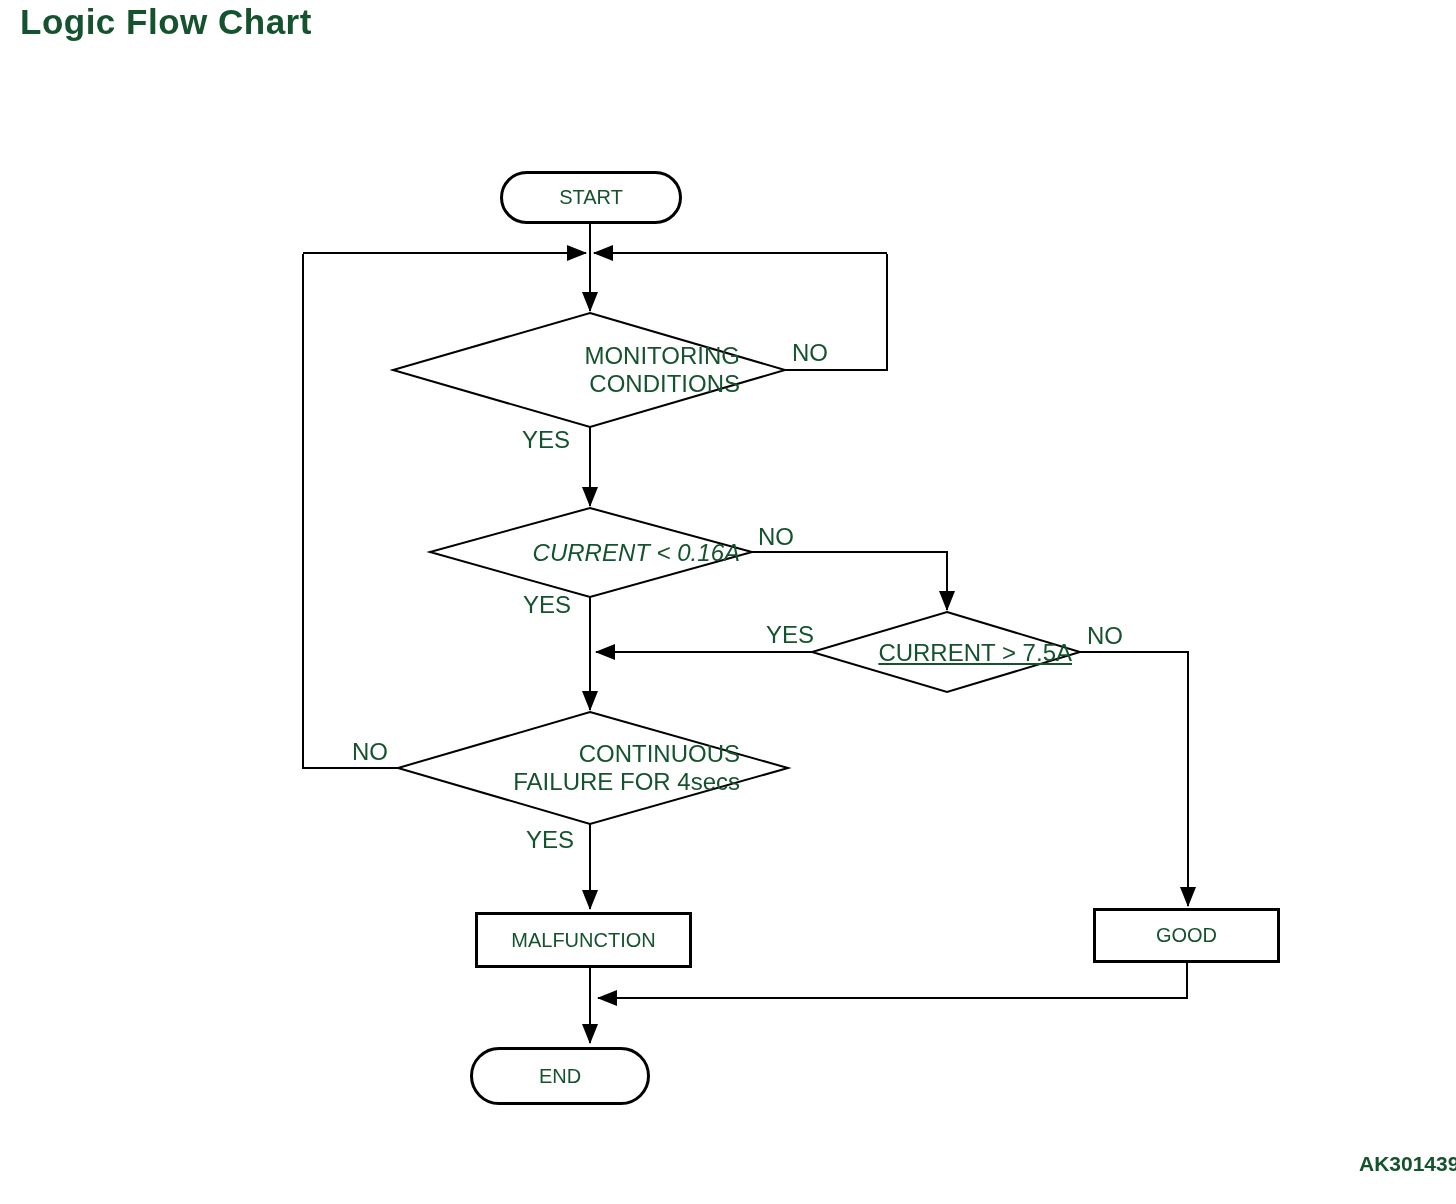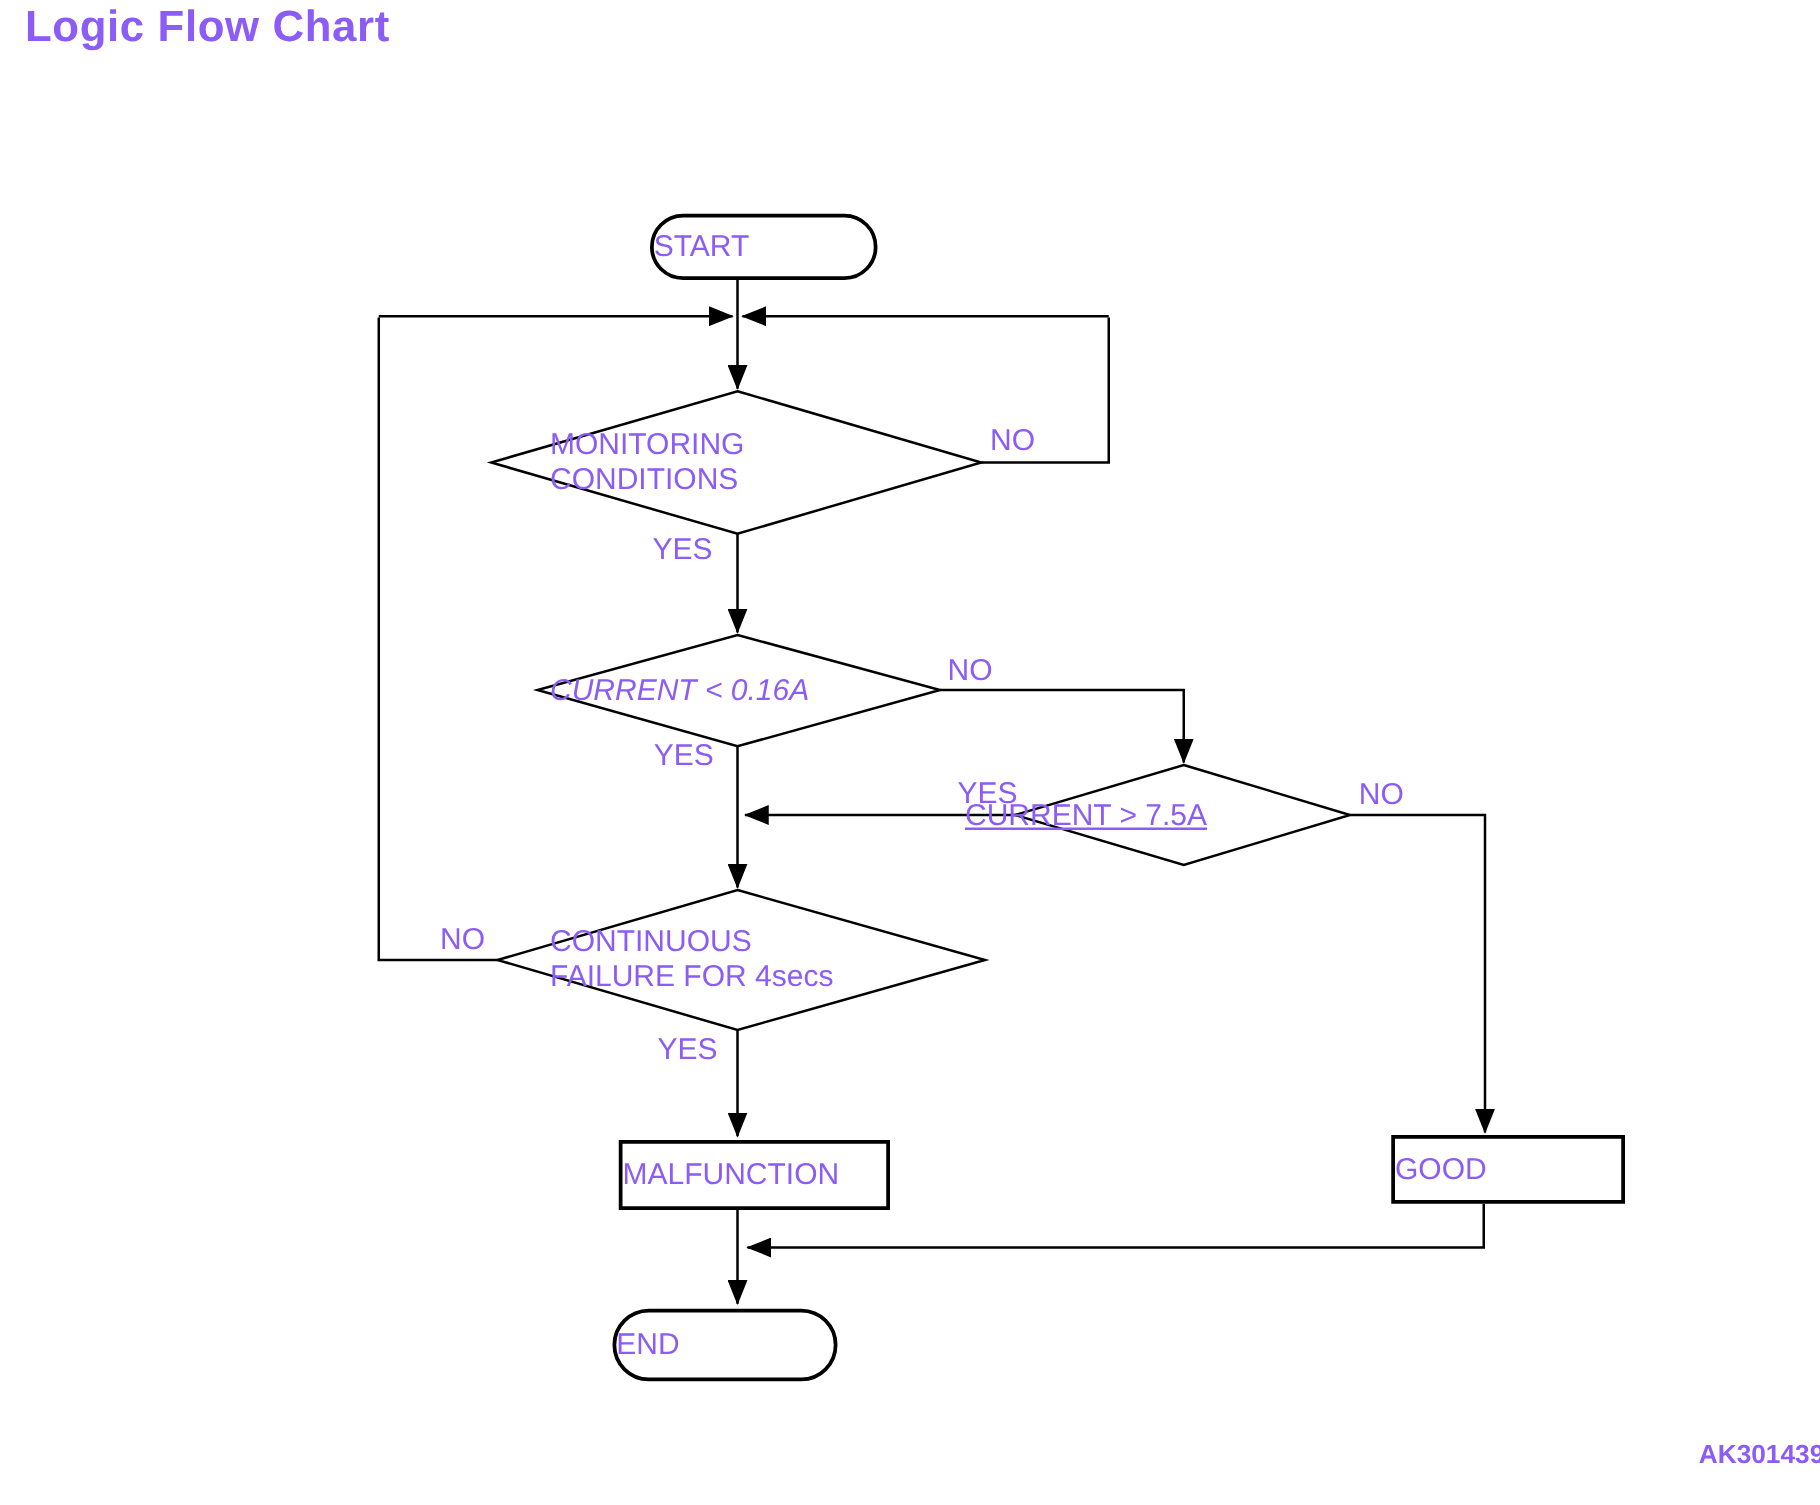--- a/index.html
+++ b/index.html
@@ -2,21 +2,21 @@
 <html><head>
 <meta charset="utf-8">
 <style>
   html, body { margin: 0; padding: 0; background: #fff; }
   .canvas {
     position: relative;
     width: 1456px;
     height: 1204px;
     background: #ffffff;
     font-family: "Liberation Sans", sans-serif;
-    color: #8b5cf6;
+    color: #14532d;
     overflow: hidden;
   }
   .page-title {
     position: absolute;
     left: 20px;
     top: 2px;
     margin: 0;
     font-size: 35px;
     font-weight: bold;
     letter-spacing: 0.5px;
@@ -25,31 +25,30 @@
   .connector-layer {
     position: absolute;
     left: 0; top: 0;
     width: 1456px; height: 1204px;
   }
   .node {
     position: absolute;
     box-sizing: border-box;
     display: flex;
     align-items: center;
-    justify-content: flex-start;
+    justify-content: center;
     border: 3px solid #000;
     background: #fff;
-    font-size: 24px;
+    font-size: 20px;
     white-space: nowrap;
-    margin-left: 20px;
   }
   .terminator { border-radius: 30px; }
   .decision-label {
     position: absolute;
-    text-align: left;
+    text-align: right;
     font-size: 24px;
     line-height: 28px;
     white-space: nowrap;
   }
   .decision-label span { display: block; }
   .edge-label {
     position: absolute;
     font-size: 24px;
     white-space: nowrap;
   }

